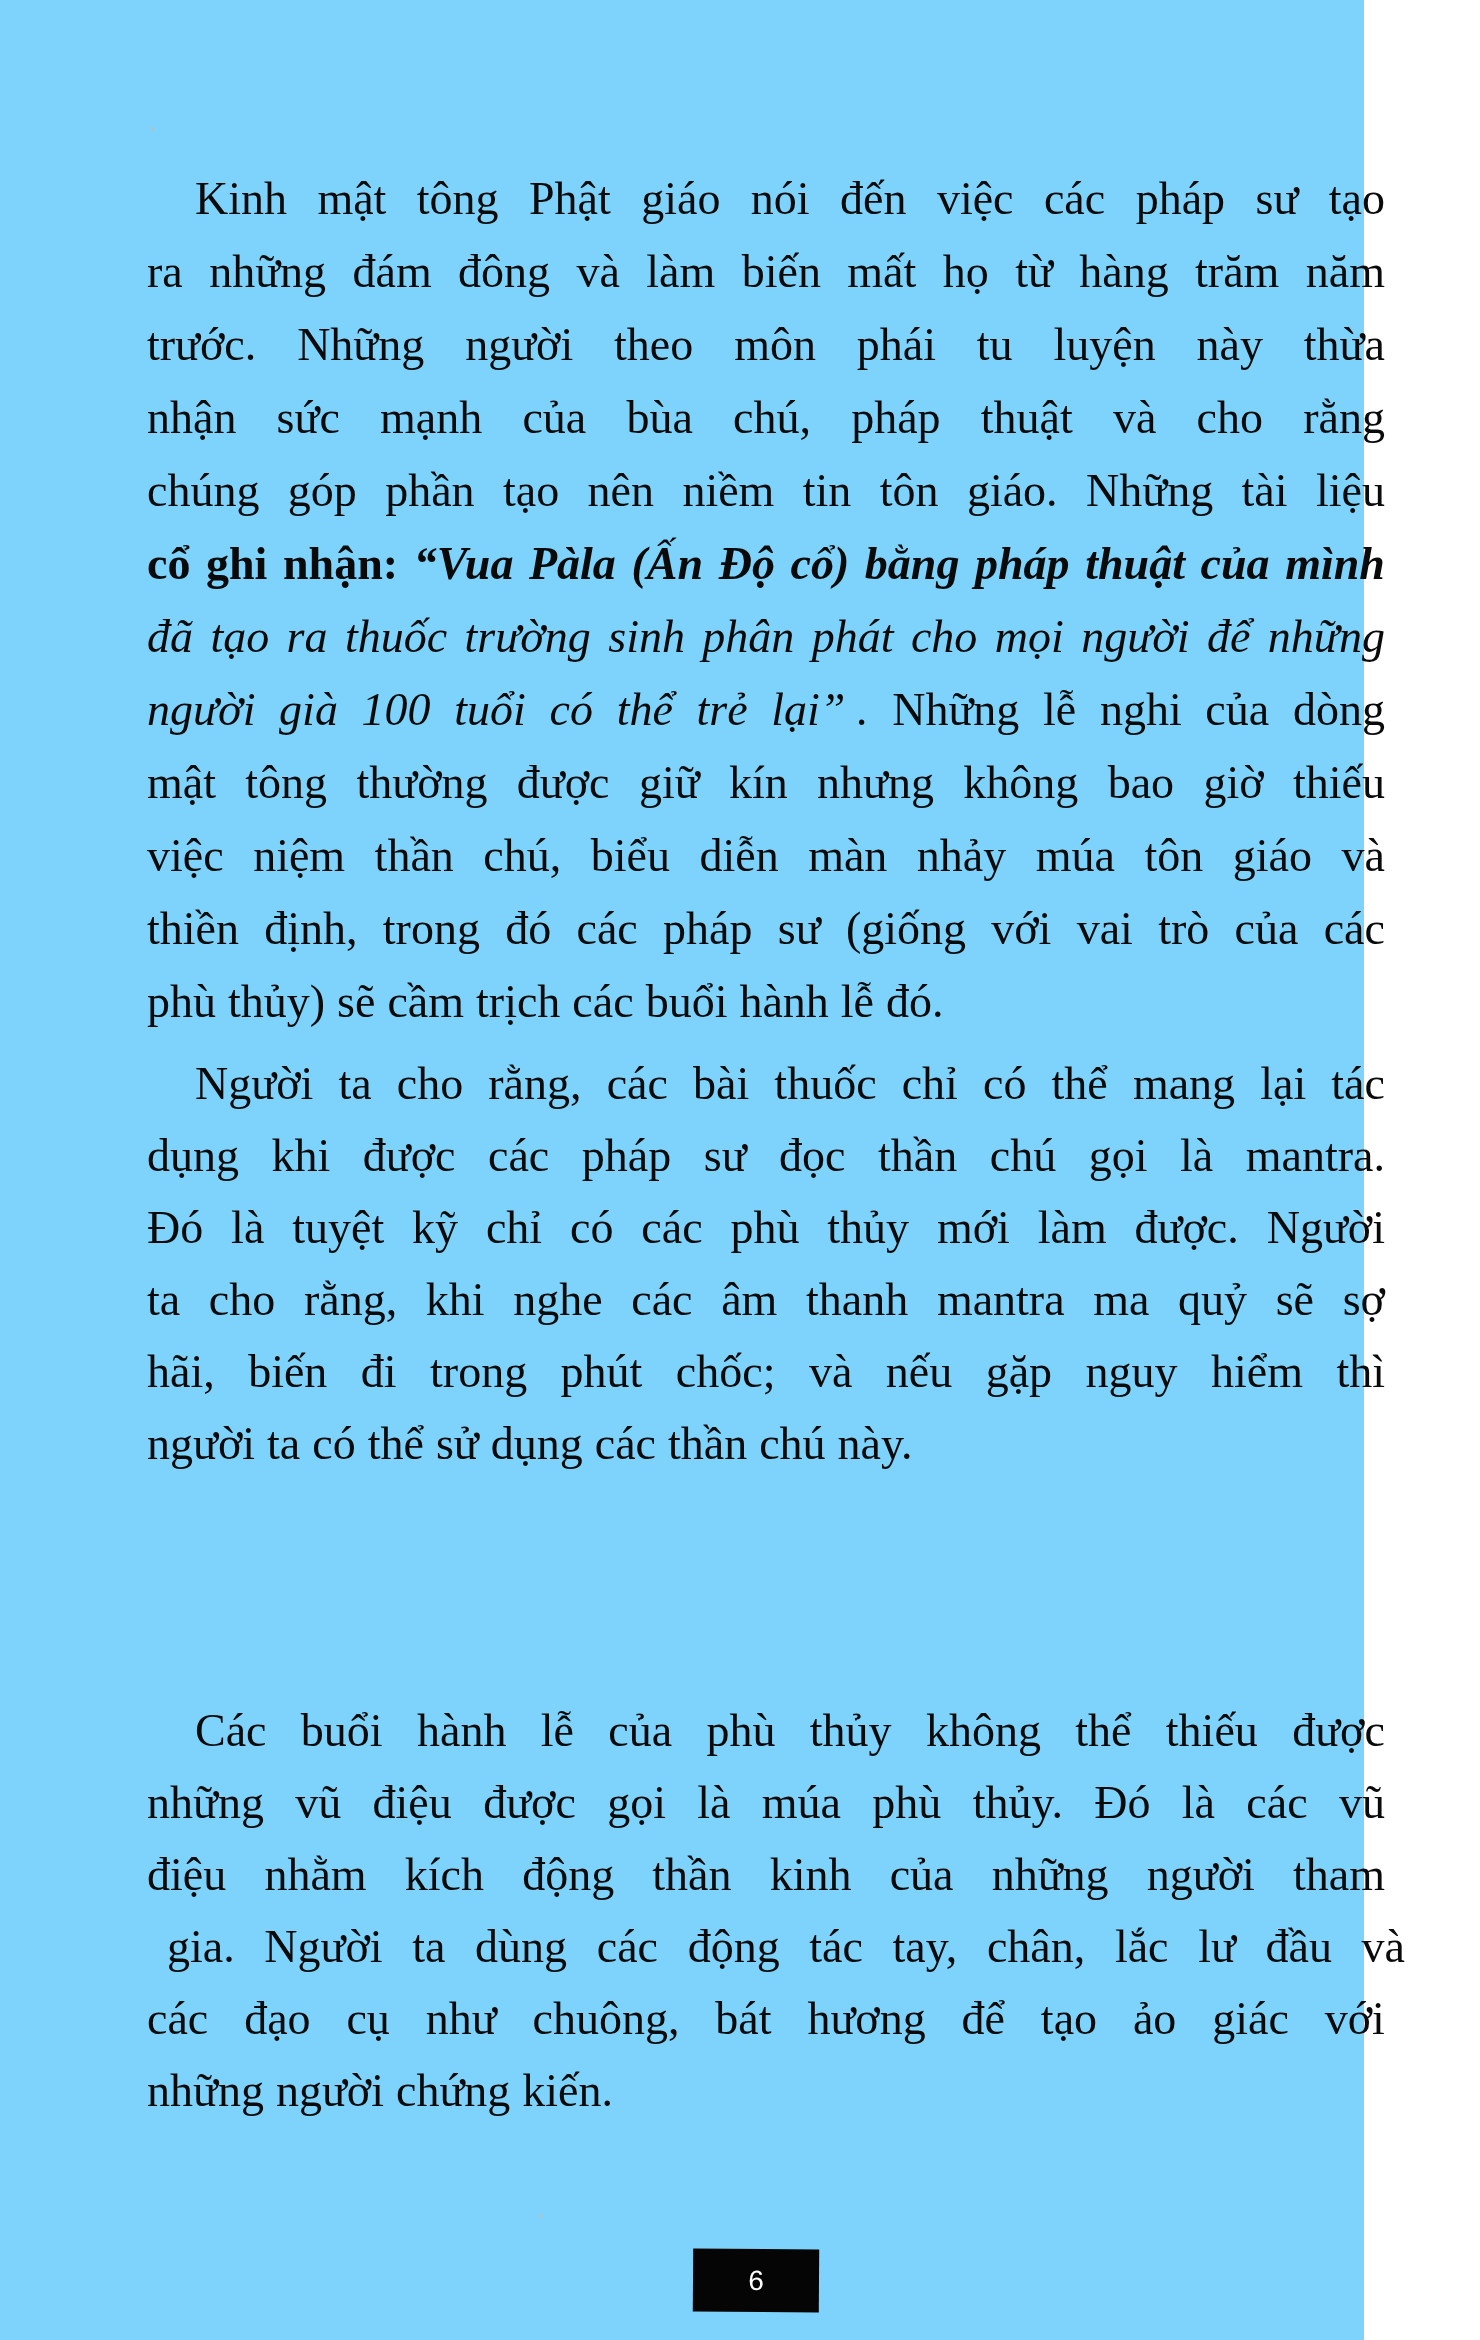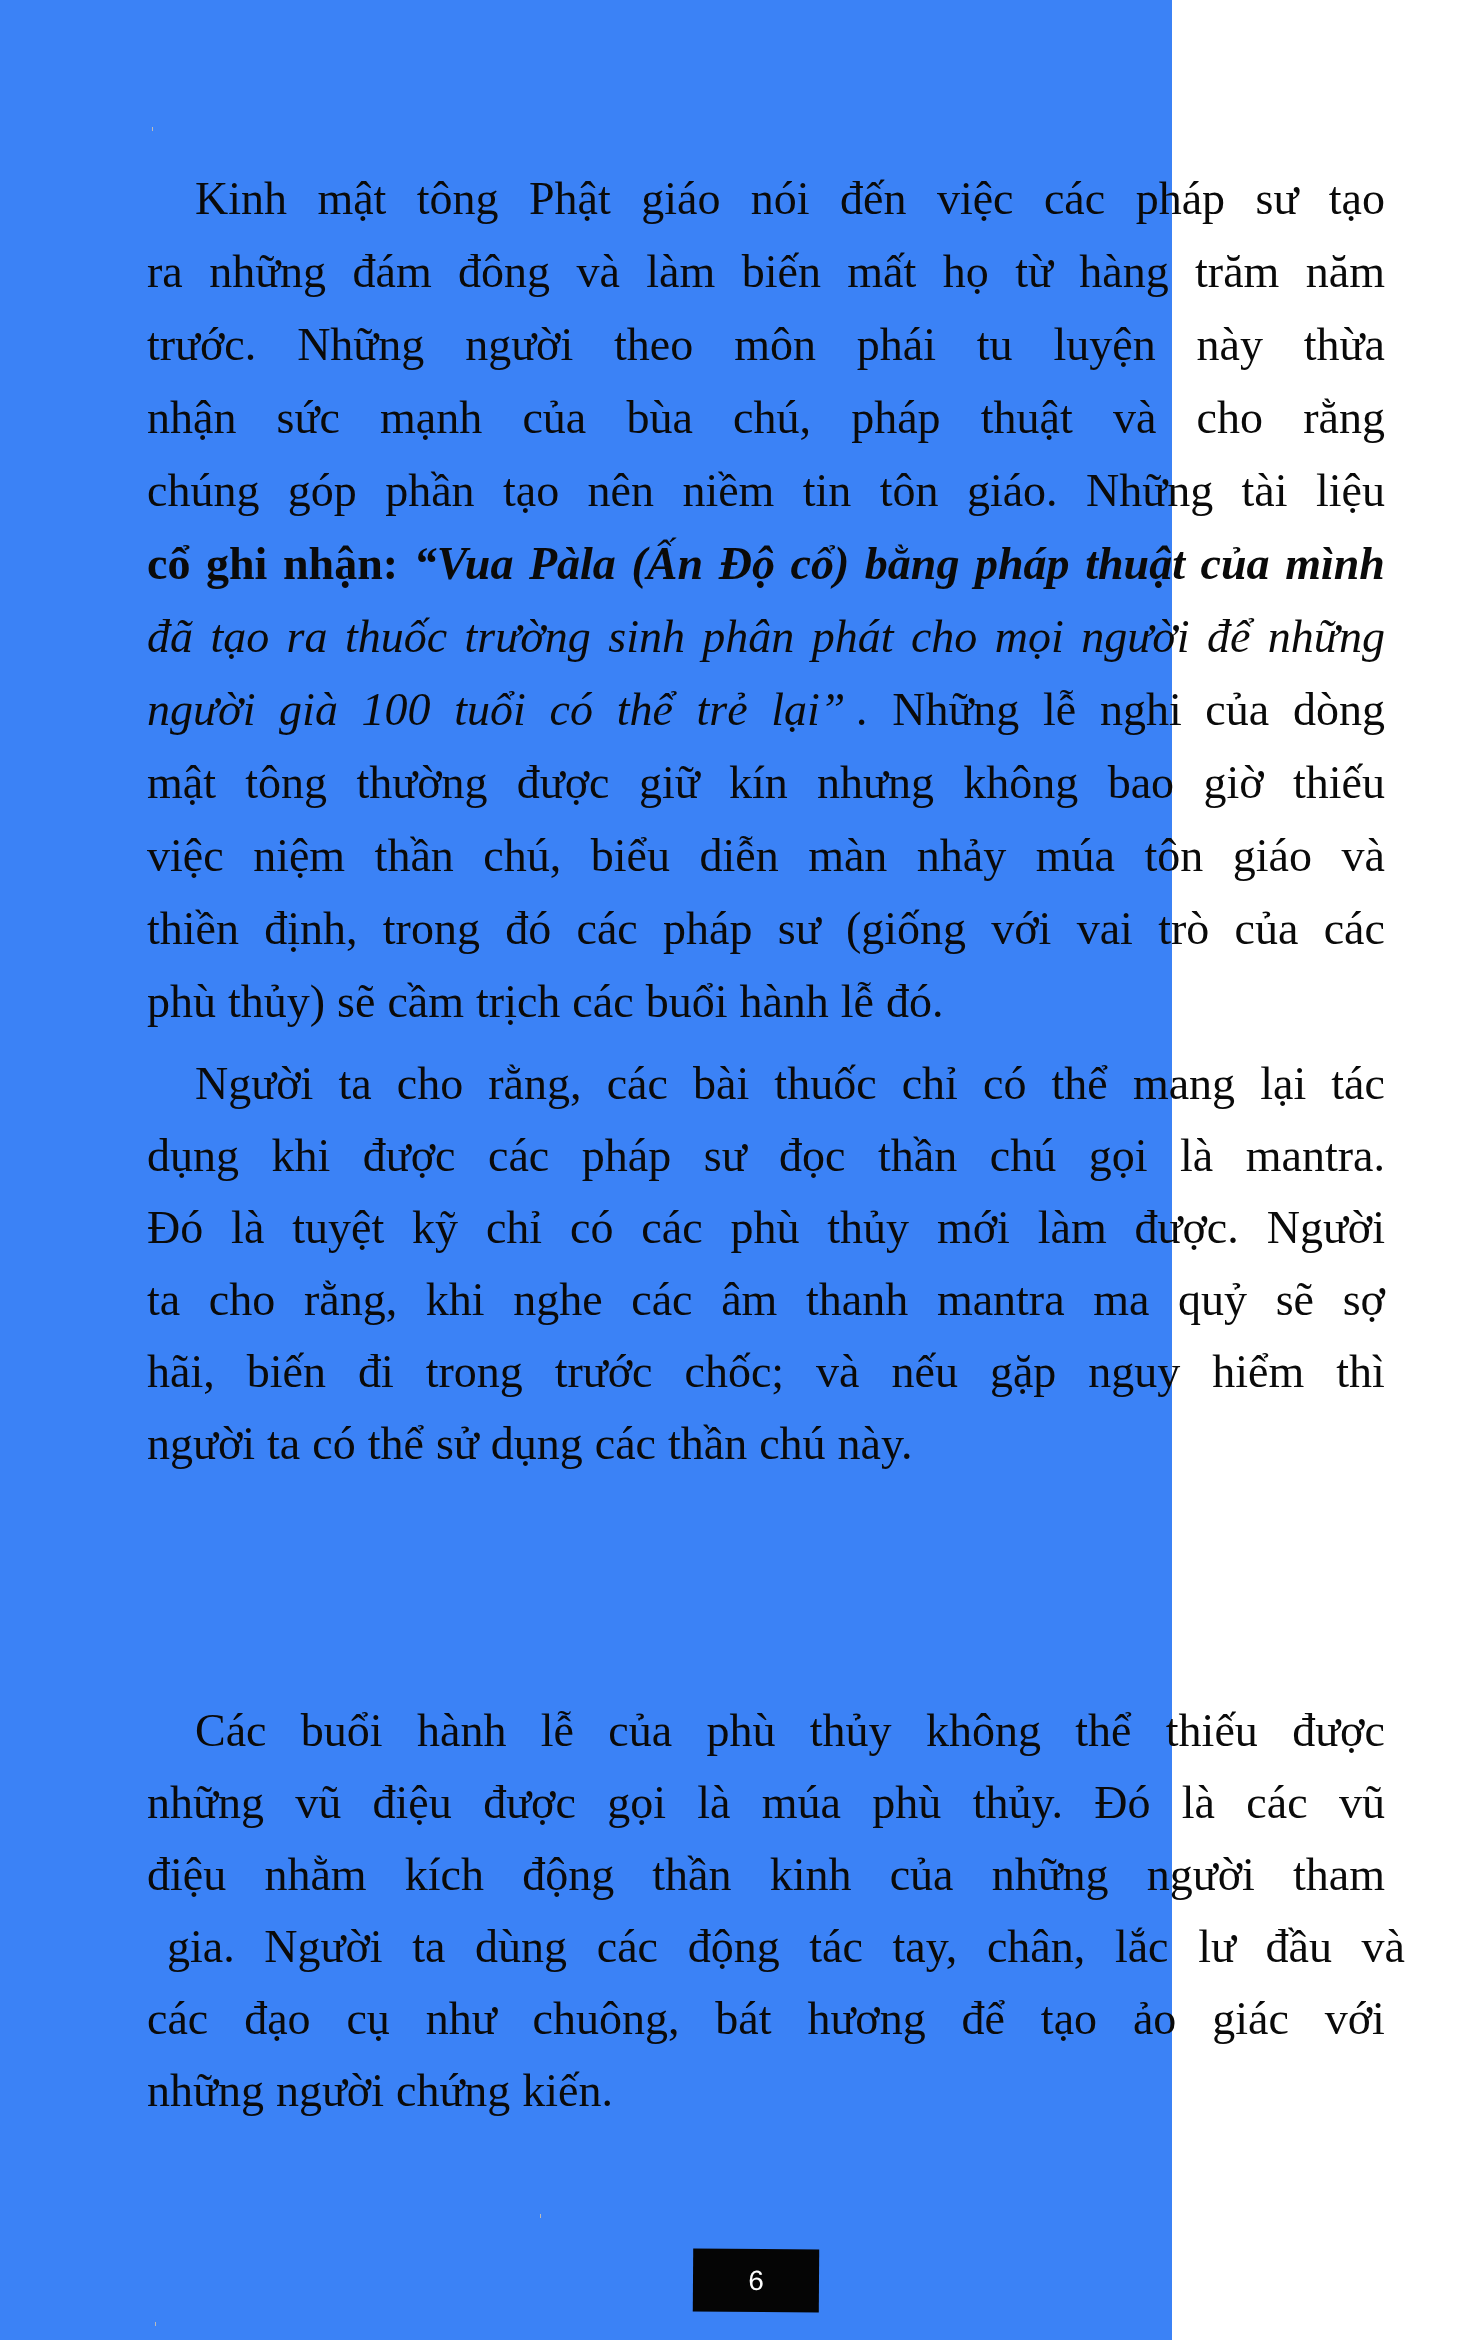--- a/index.html
+++ b/index.html
@@ -1,18 +1,18 @@
 <!DOCTYPE html>
 <html><head>
 <meta charset="utf-8">
 <style>
   html, body { margin: 0; padding: 0; background: #ffffff; }
   body { width: 1480px; height: 2340px; position: relative; overflow: hidden;
          font-family: "Liberation Serif", "DejaVu Serif", serif; color: #0a0a0a; }
-  .page { position: absolute; left: 0; top: 0; width: 1172px; height: 2340px; background: #3b82f6; text-align: center; }
+  .page { position: absolute; left: 0; top: 0; width: 1364px; height: 2340px; background: #7dd3fc; text-align: center; }
   .line { position: absolute; left: 147px; width: 1238px; height: 72px;
           font-size: 46px; line-height: 72px; white-space: nowrap;
           display: flex; justify-content: space-between; align-items: baseline; }
   .line.indent { left: 195px; width: 1190px; }
   .line.last { justify-content: flex-start; }
   .line.last .w { margin-right: 12px; }
   .w { display: inline-block; }
   .w.it { font-style: italic; }
   .heading { position: absolute; left: 145px; top: 1592px; height: 60px;
              font-family: "DejaVu Sans", "Liberation Sans", sans-serif;
@@ -255,21 +255,21 @@
           <span class="w">ma</span>
           <span class="w">quỷ</span>
           <span class="w">sẽ</span>
           <span class="w">sợ</span>
         </div>
         <div class="line" style="top: 1336px;">
           <span class="w">hãi,</span>
           <span class="w">biến</span>
           <span class="w">đi</span>
           <span class="w">trong</span>
-          <span class="w">trước</span>
+          <span class="w">phút</span>
           <span class="w">chốc;</span>
           <span class="w">và</span>
           <span class="w">nếu</span>
           <span class="w">gặp</span>
           <span class="w">nguy</span>
           <span class="w">hiểm</span>
           <span class="w">thì</span>
         </div>
         <div class="line last" style="top: 1408px;">
           <span class="w">người</span>

